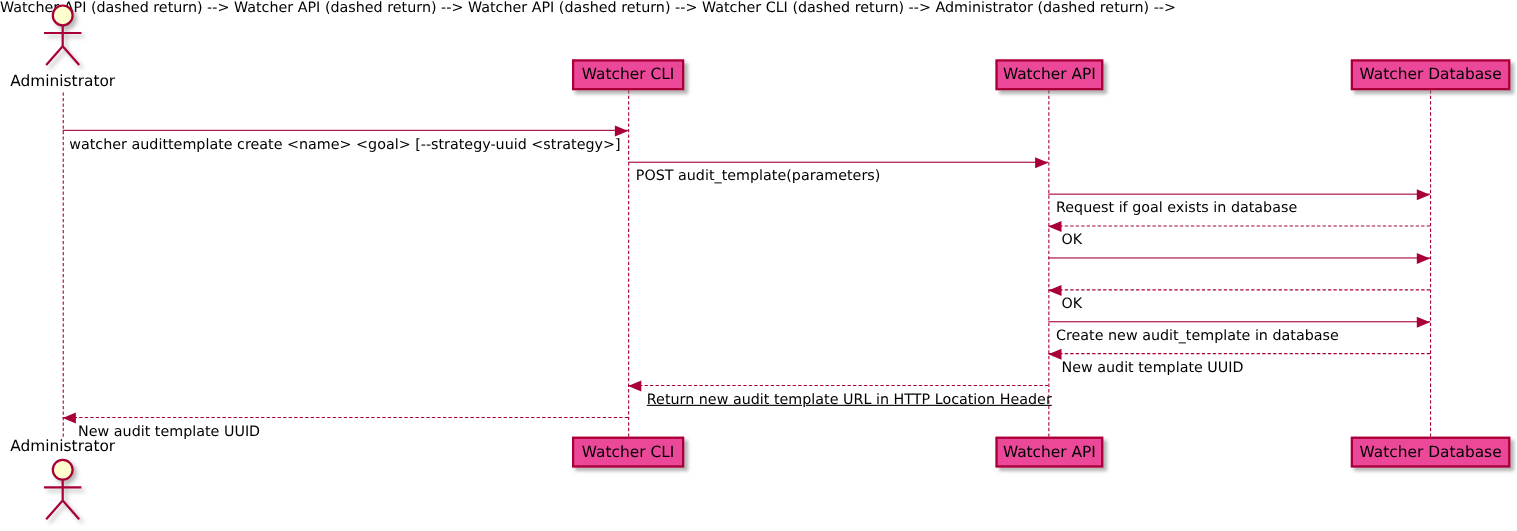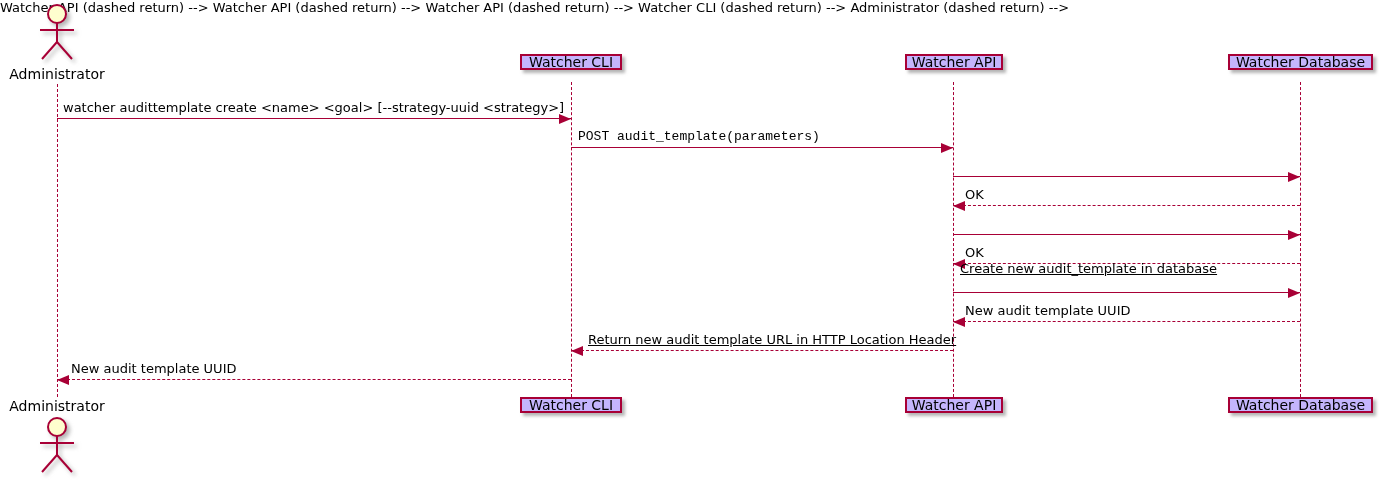--- a/index.html
+++ b/index.html
@@ -1,41 +1,41 @@
 <!DOCTYPE html>
 <html><head>
 <meta charset="utf-8">
 <style>
   html,body{margin:0;padding:0;background:#ffffff;}
   #canvas{
     position:relative;width:1379px;height:483px;background:#ffffff;overflow:hidden;
     font-family:"DejaVu Sans","Liberation Sans",sans-serif;font-size:13px;color:#000;
   }
   .participant-box{
-    position:absolute;height:16px;box-sizing:border-box;
-    background:#c4b5fd;border:2px solid #A80036;
+    position:absolute;height:28px;box-sizing:border-box;
+    background:#ec4899;border:2px solid #A80036;
     display:flex;align-items:center;justify-content:center;
     box-shadow:3px 3px 3px rgba(120,120,120,0.55);
     font-size:14px;white-space:nowrap;
   }
   .lifeline{
     position:absolute;width:0;border-left:1px dashed #A80036;
   }
   .actor-label{
     position:absolute;width:120px;text-align:center;font-size:14px;
   }
   .actor-figure{position:absolute;filter:drop-shadow(3px 3px 2px rgba(120,120,120,0.55));}
   .msg-line{position:absolute;height:0;}
   .msg-line.solid{border-top:1px solid #A80036;}
   .msg-line.dashed{border-top:1px dashed #A80036;}
   .arrow-head{position:absolute;width:0;height:0;border-top:5px solid transparent;border-bottom:5px solid transparent;}
   .arrow-head.right{border-left:12px solid #A80036;}
   .arrow-head.left{border-right:12px solid #A80036;}
   .msg-label{
-    position:absolute;height:16px;line-height:16px;white-space:nowrap;
+    position:absolute;height:16px;line-height:16px;white-space:nowrap;margin-top:24px;
   }
 </style>
 </head>
 <body>
 
 <div id="canvas">
 
   
   <div class="lifeline" style="left:57px;top:84px;height:313px;"></div>
   <div class="lifeline" style="left:571px;top:82px;height:315px;"></div>
@@ -56,44 +56,45 @@
   <div class="participant-box" style="left:520px;top:54px;width:102px;">Watcher CLI</div>
   <div class="participant-box" style="left:905px;top:54px;width:98px;">Watcher API</div>
   <div class="participant-box" style="left:1228px;top:54px;width:145px;">Watcher Database</div>
 
   
   <div class="msg-label" style="left:63px;top:100px;">watcher audittemplate create &lt;name&gt; &lt;goal&gt; [--strategy-uuid &lt;strategy&gt;]</div>
   <div class="msg-line solid" style="left:57px;top:118px;width:514px;"></div>
   <div class="arrow-head right" style="left:559px;top:114px;"></div>
 
   
-  <div class="msg-label" style="left:578px;top:129px;font-family:Liberation Mono, monospace;">POST audit_template(parameters)</div>
+  <div class="msg-label" style="left:578px;top:129px;">POST audit_template(parameters)</div>
   <div class="msg-line solid" style="left:571px;top:147px;width:382px;"></div>
   <div class="arrow-head right" style="left:941px;top:143px;"></div>
 
   
+  <div class="msg-label" style="left:960px;top:158px;">Request if goal exists in database</div>
   <div class="msg-line solid" style="left:953px;top:176px;width:347px;"></div>
   <div class="arrow-head right" style="left:1288px;top:172px;"></div>
 
    Watcher API (dashed return) --&gt;
   <div class="msg-label" style="left:965px;top:187px;">OK</div>
   <div class="msg-line dashed" style="left:953px;top:205px;width:347px;"></div>
   <div class="arrow-head left" style="left:953px;top:201px;"></div>
 
   
   <div class="msg-line solid" style="left:953px;top:234px;width:347px;"></div>
   <div class="arrow-head right" style="left:1288px;top:230px;"></div>
 
    Watcher API (dashed return) --&gt;
   <div class="msg-label" style="left:965px;top:245px;">OK</div>
   <div class="msg-line dashed" style="left:953px;top:263px;width:347px;"></div>
   <div class="arrow-head left" style="left:953px;top:259px;"></div>
 
   
-  <div class="msg-label" style="left:960px;top:261px;text-decoration:underline;">Create new audit_template in database</div>
+  <div class="msg-label" style="left:960px;top:274px;">Create new audit_template in database</div>
   <div class="msg-line solid" style="left:953px;top:292px;width:347px;"></div>
   <div class="arrow-head right" style="left:1288px;top:288px;"></div>
 
    Watcher API (dashed return) --&gt;
   <div class="msg-label" style="left:965px;top:303px;">New audit template UUID</div>
   <div class="msg-line dashed" style="left:953px;top:321px;width:347px;"></div>
   <div class="arrow-head left" style="left:953px;top:317px;"></div>
 
    Watcher CLI (dashed return) --&gt;
   <div class="msg-label" style="left:588px;top:332px;text-decoration:underline;">Return new audit template URL in HTTP Location Header</div>

